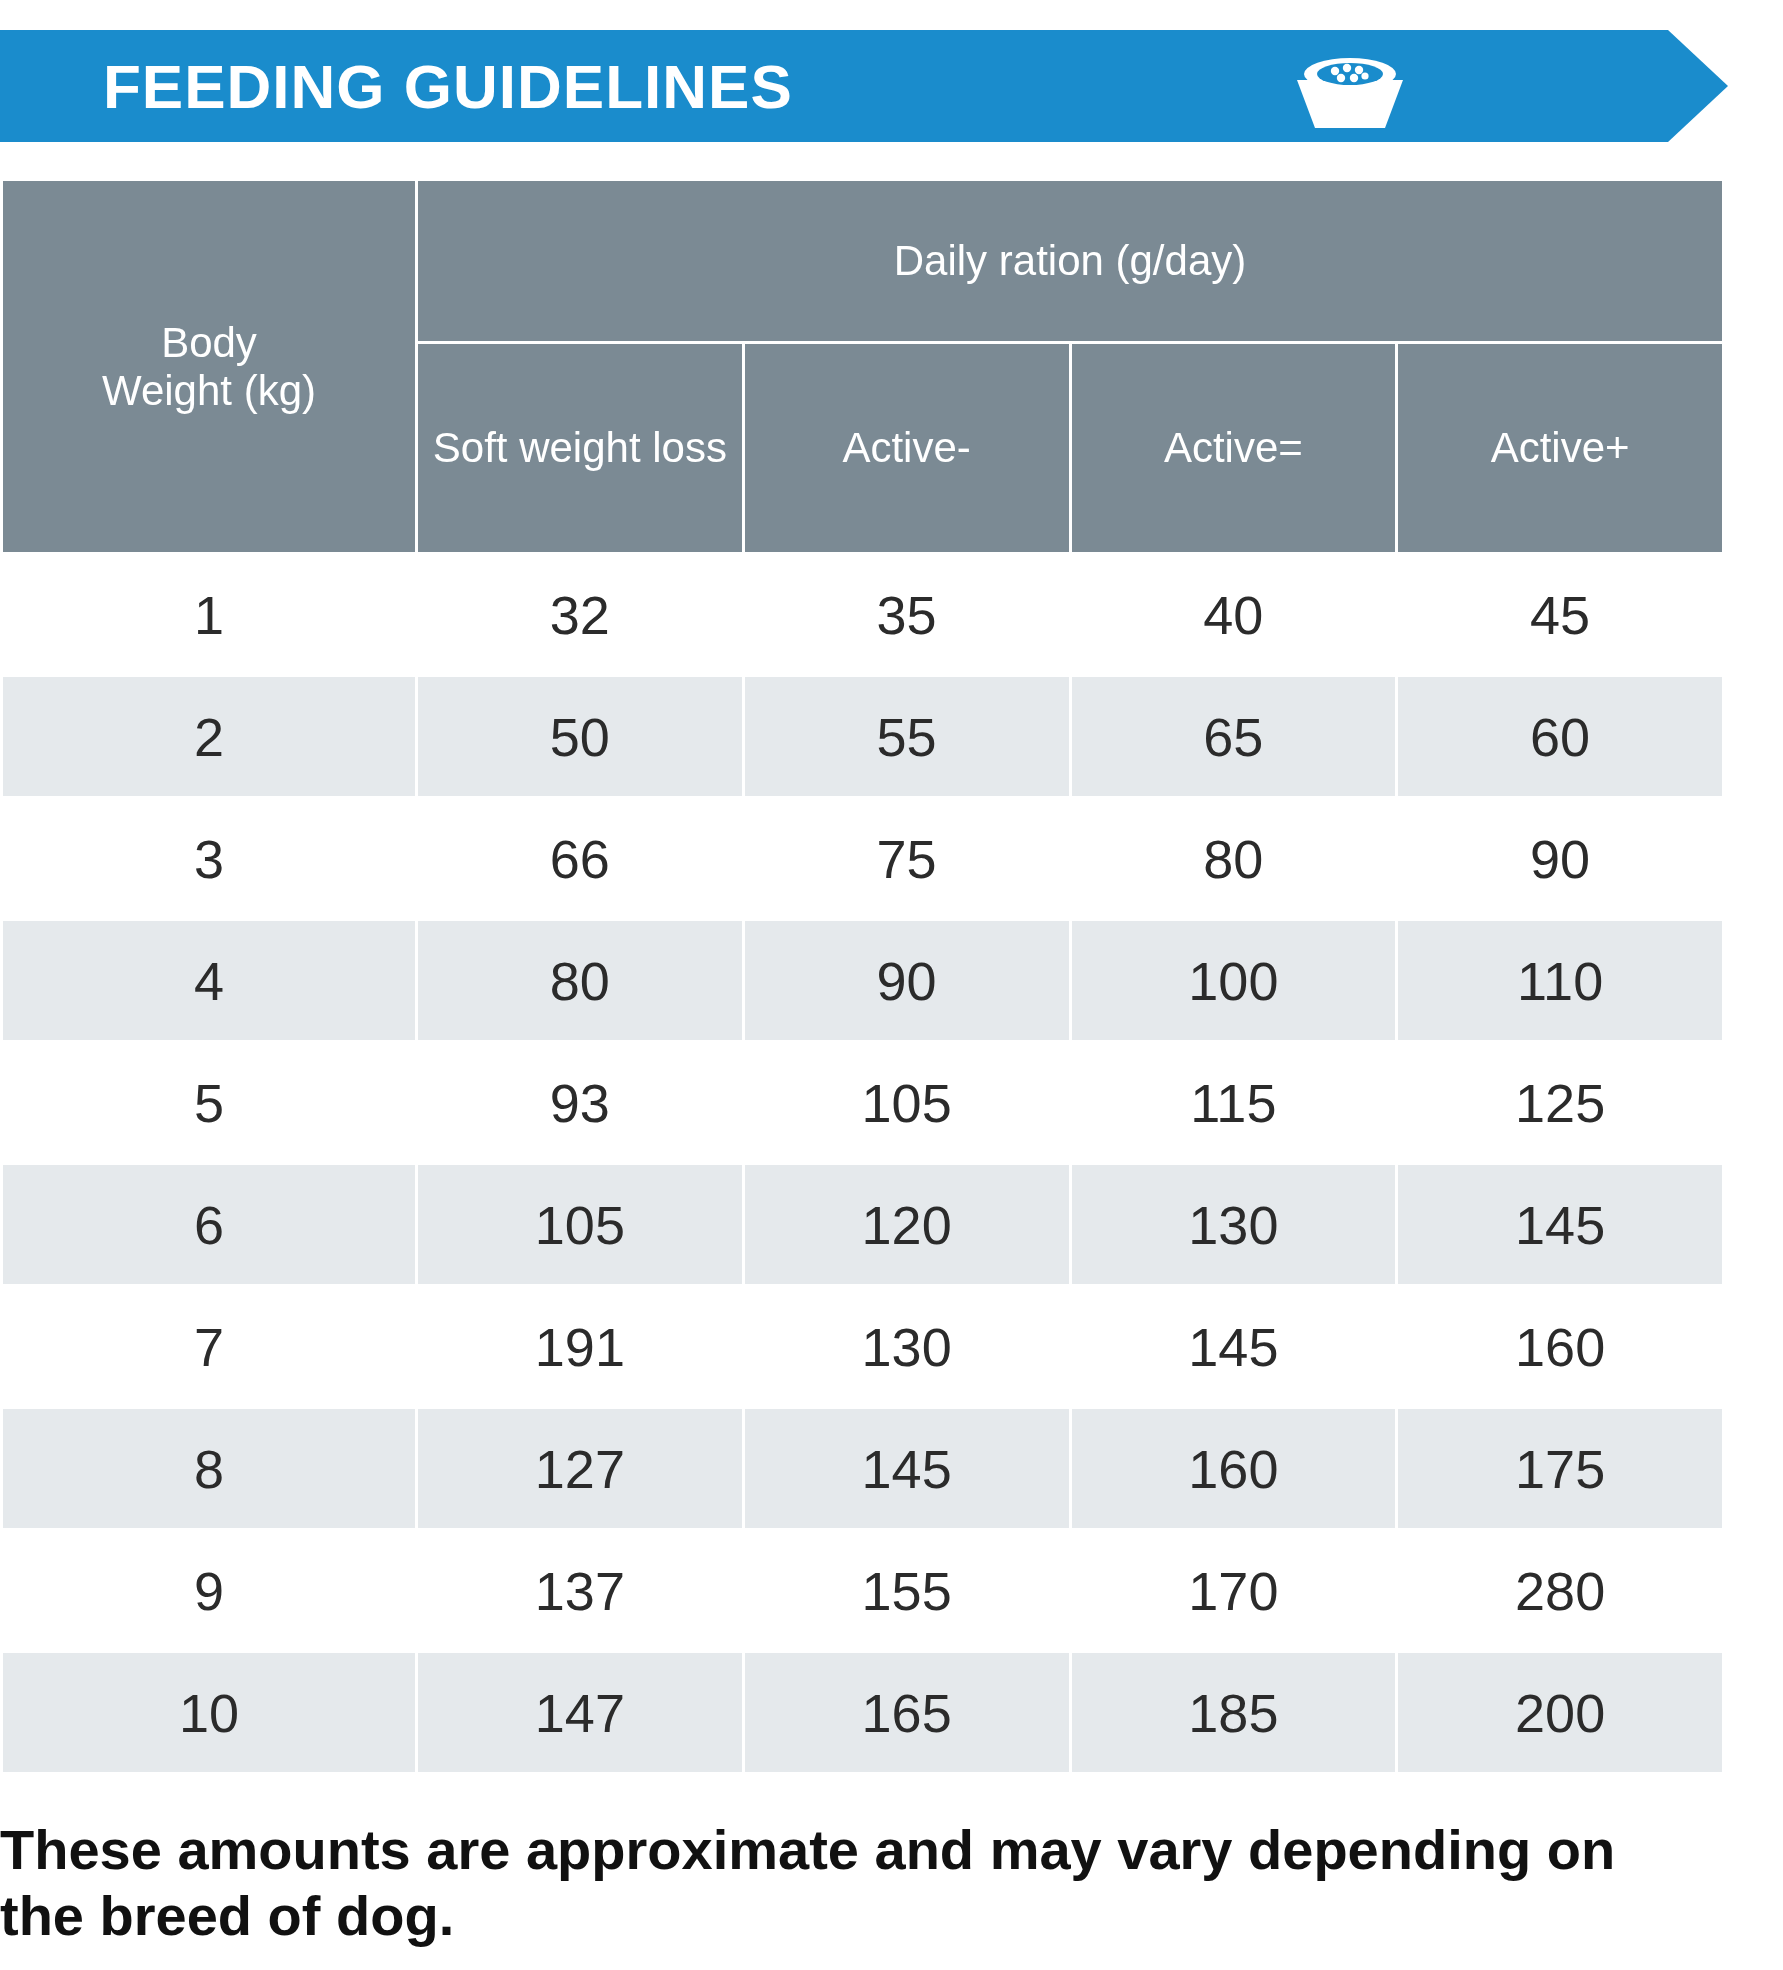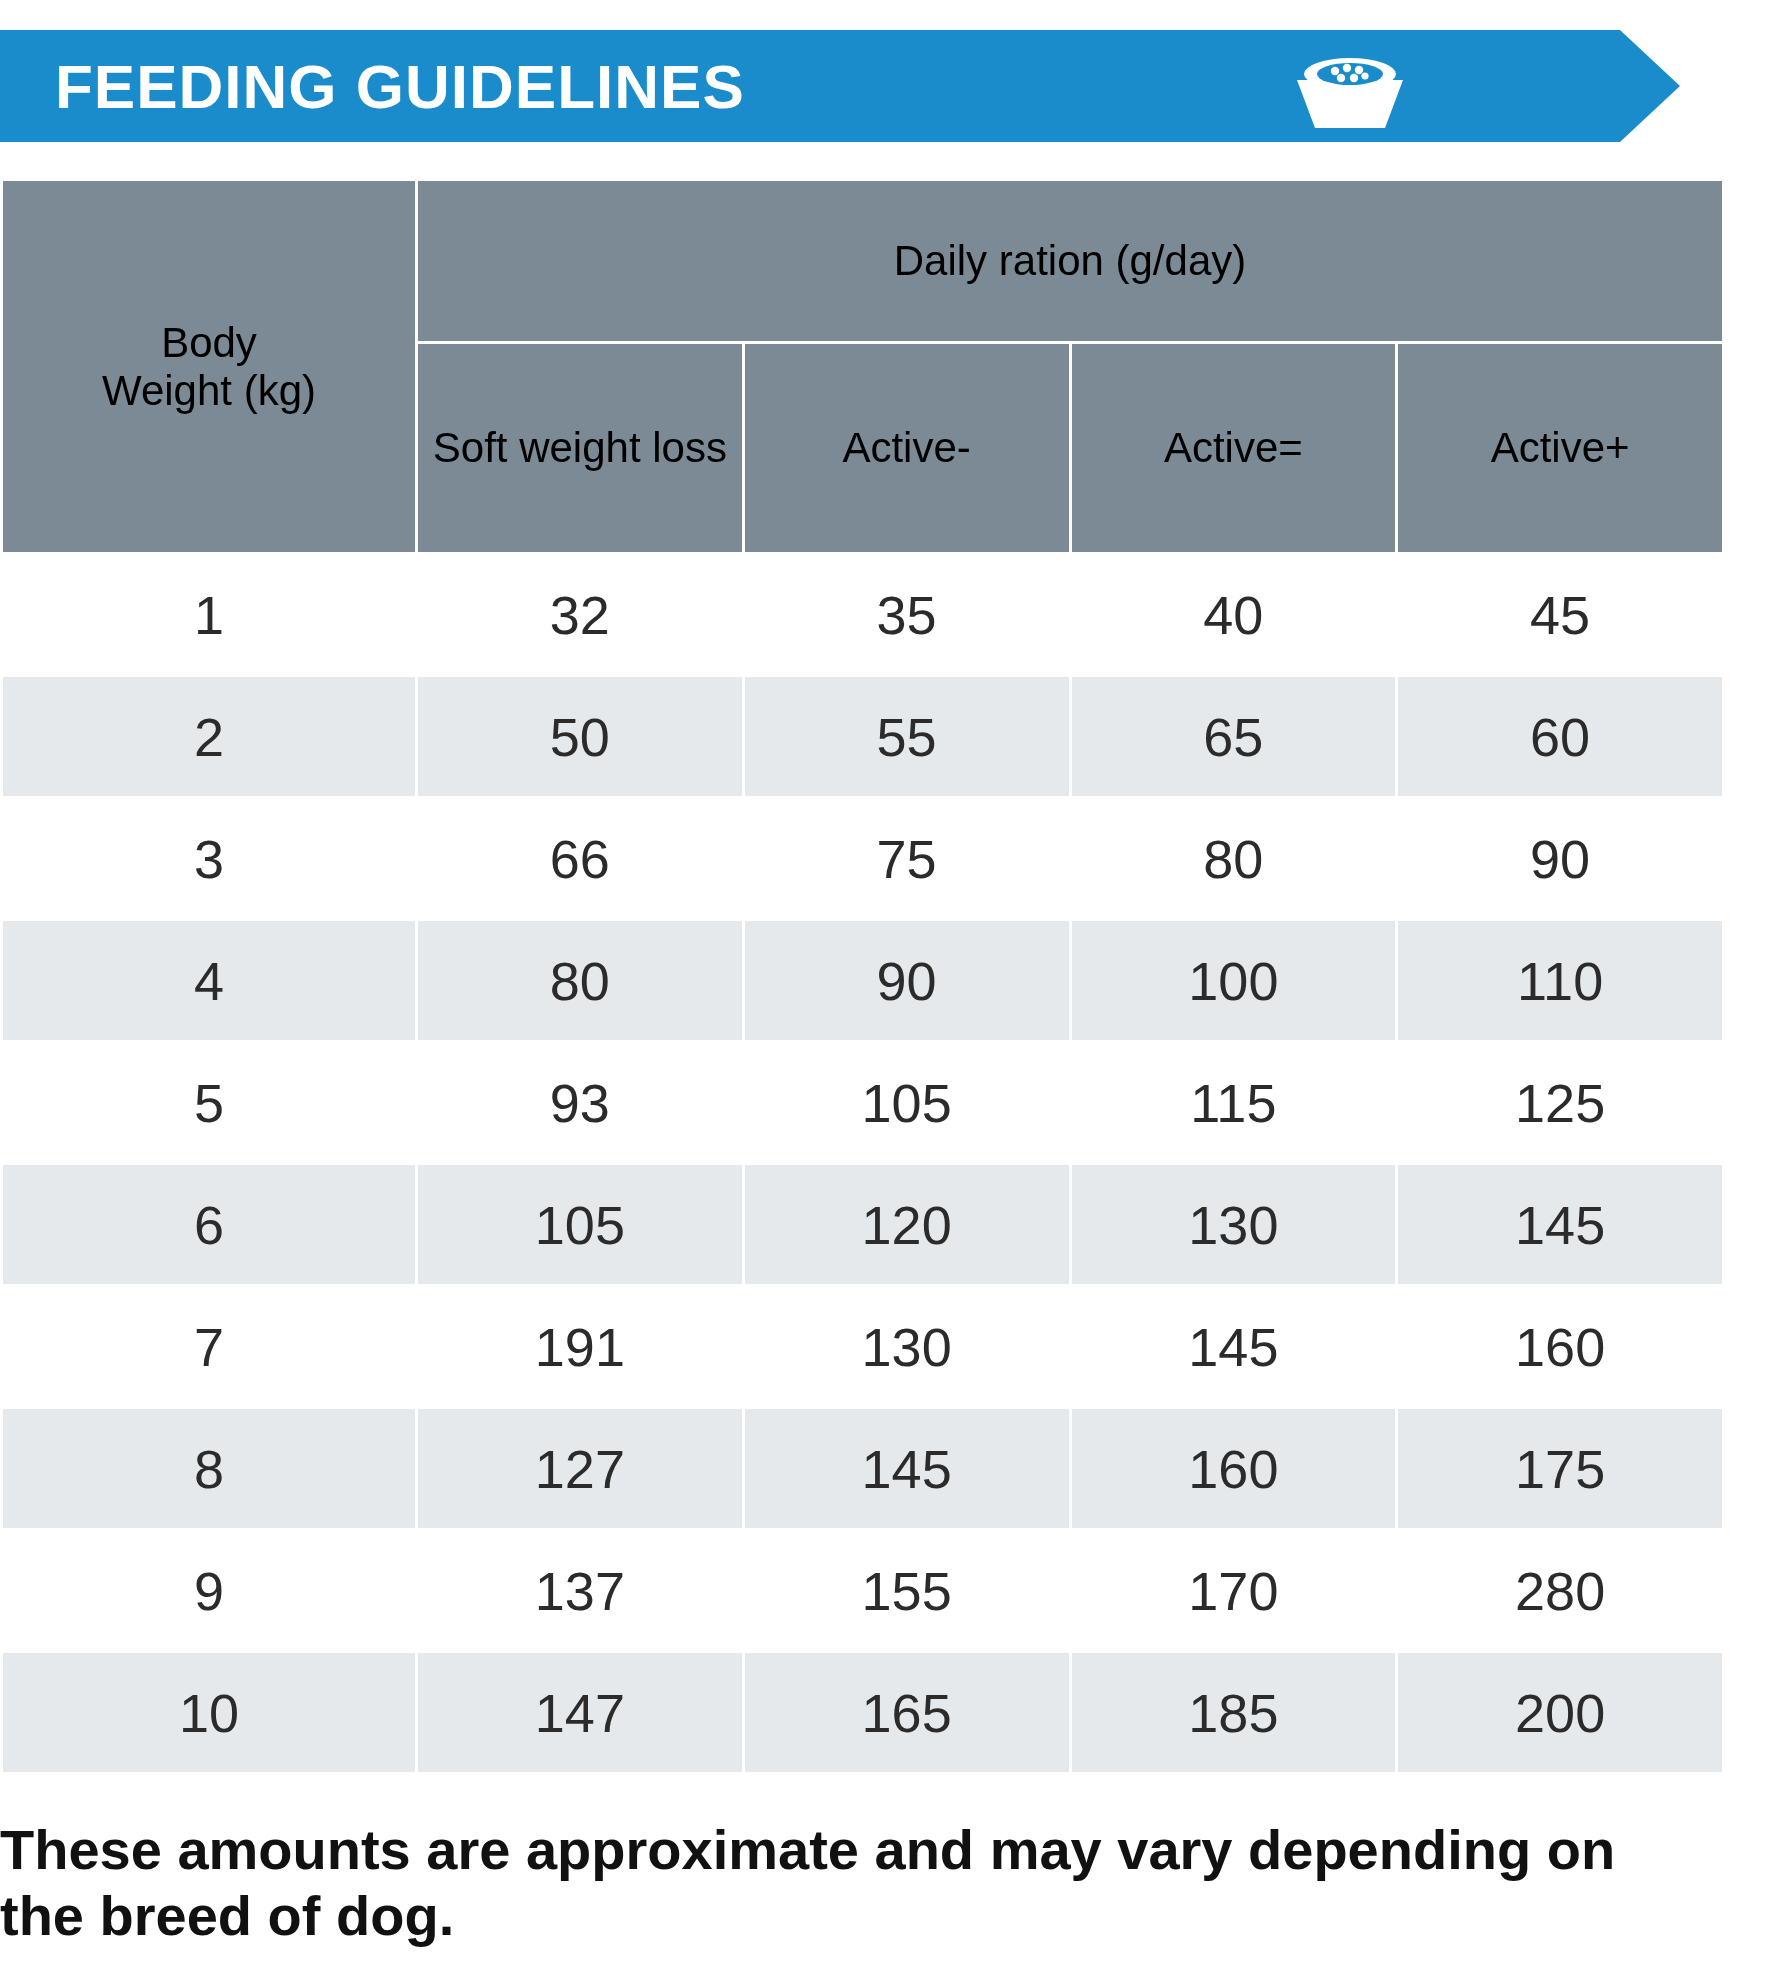--- a/index.html
+++ b/index.html
@@ -29,20 +29,21 @@
   }
   .banner {
     position: relative;
     height: 112px;
     width: 1680px;
     background: #1a8ccc;
     display: flex;
     align-items: center;
     
     clip-path: polygon(0 0, calc(100% - 60px) 0, 100% 50%, calc(100% - 60px) 100%, 0 100%);
+    padding-left: 48px;
   }
   .banner-title {
     color: #ffffff;
     font-size: 62px;
     font-weight: bold;
     letter-spacing: 1px;
     margin-left: 55px;
     white-space: nowrap;
   }
   .bowl-icon {
@@ -58,21 +59,21 @@
     border-collapse: collapse;
     width: 1725px;
     margin-top: 36px;
     table-layout: fixed;
   }
   table.feeding th, table.feeding td {
     border: 3px solid #ffffff;
   }
   thead th {
     background: #7b8a94;
-    color: #000000;
+    color: #ffffff;
     font-weight: normal;
     text-align: center;
     vertical-align: middle;
     font-size: 42px;
     line-height: 1.12;
     padding: 10px 6px;
   }
   th.body-weight {
     width: 400px;
     height: 328px;

